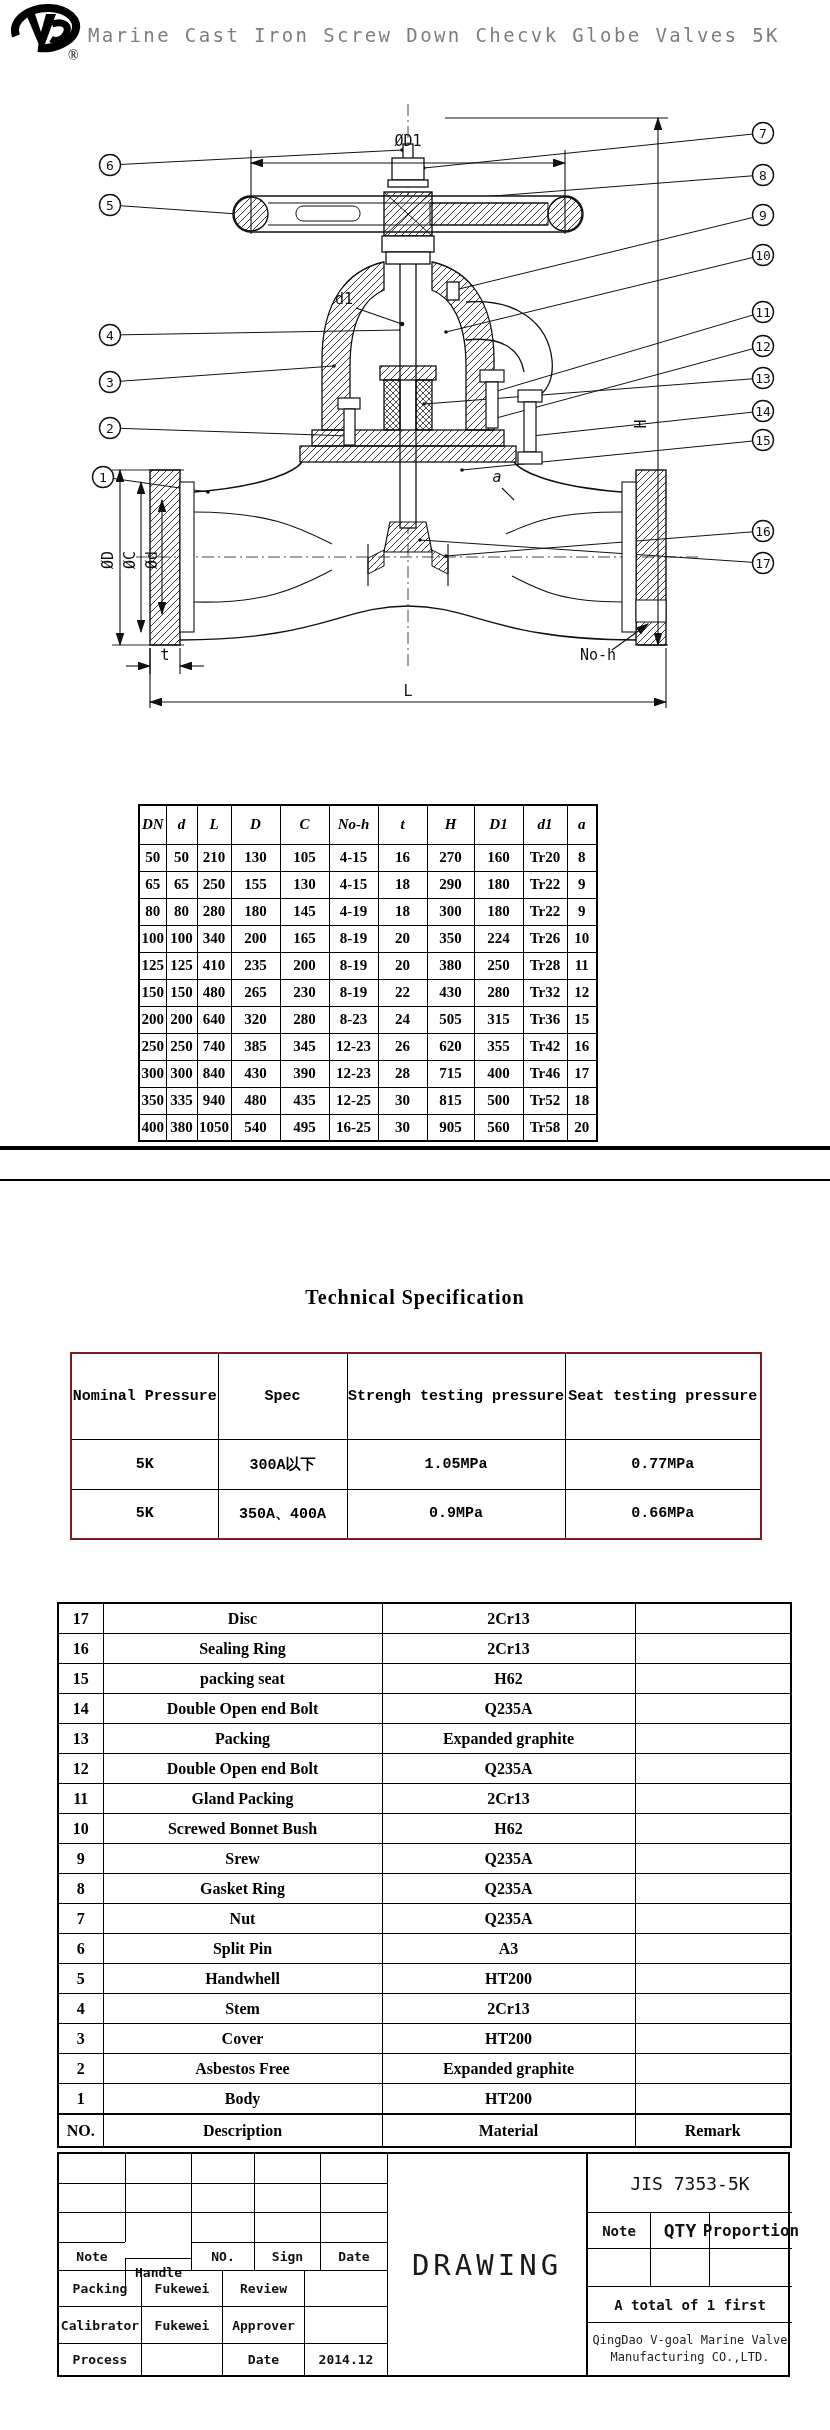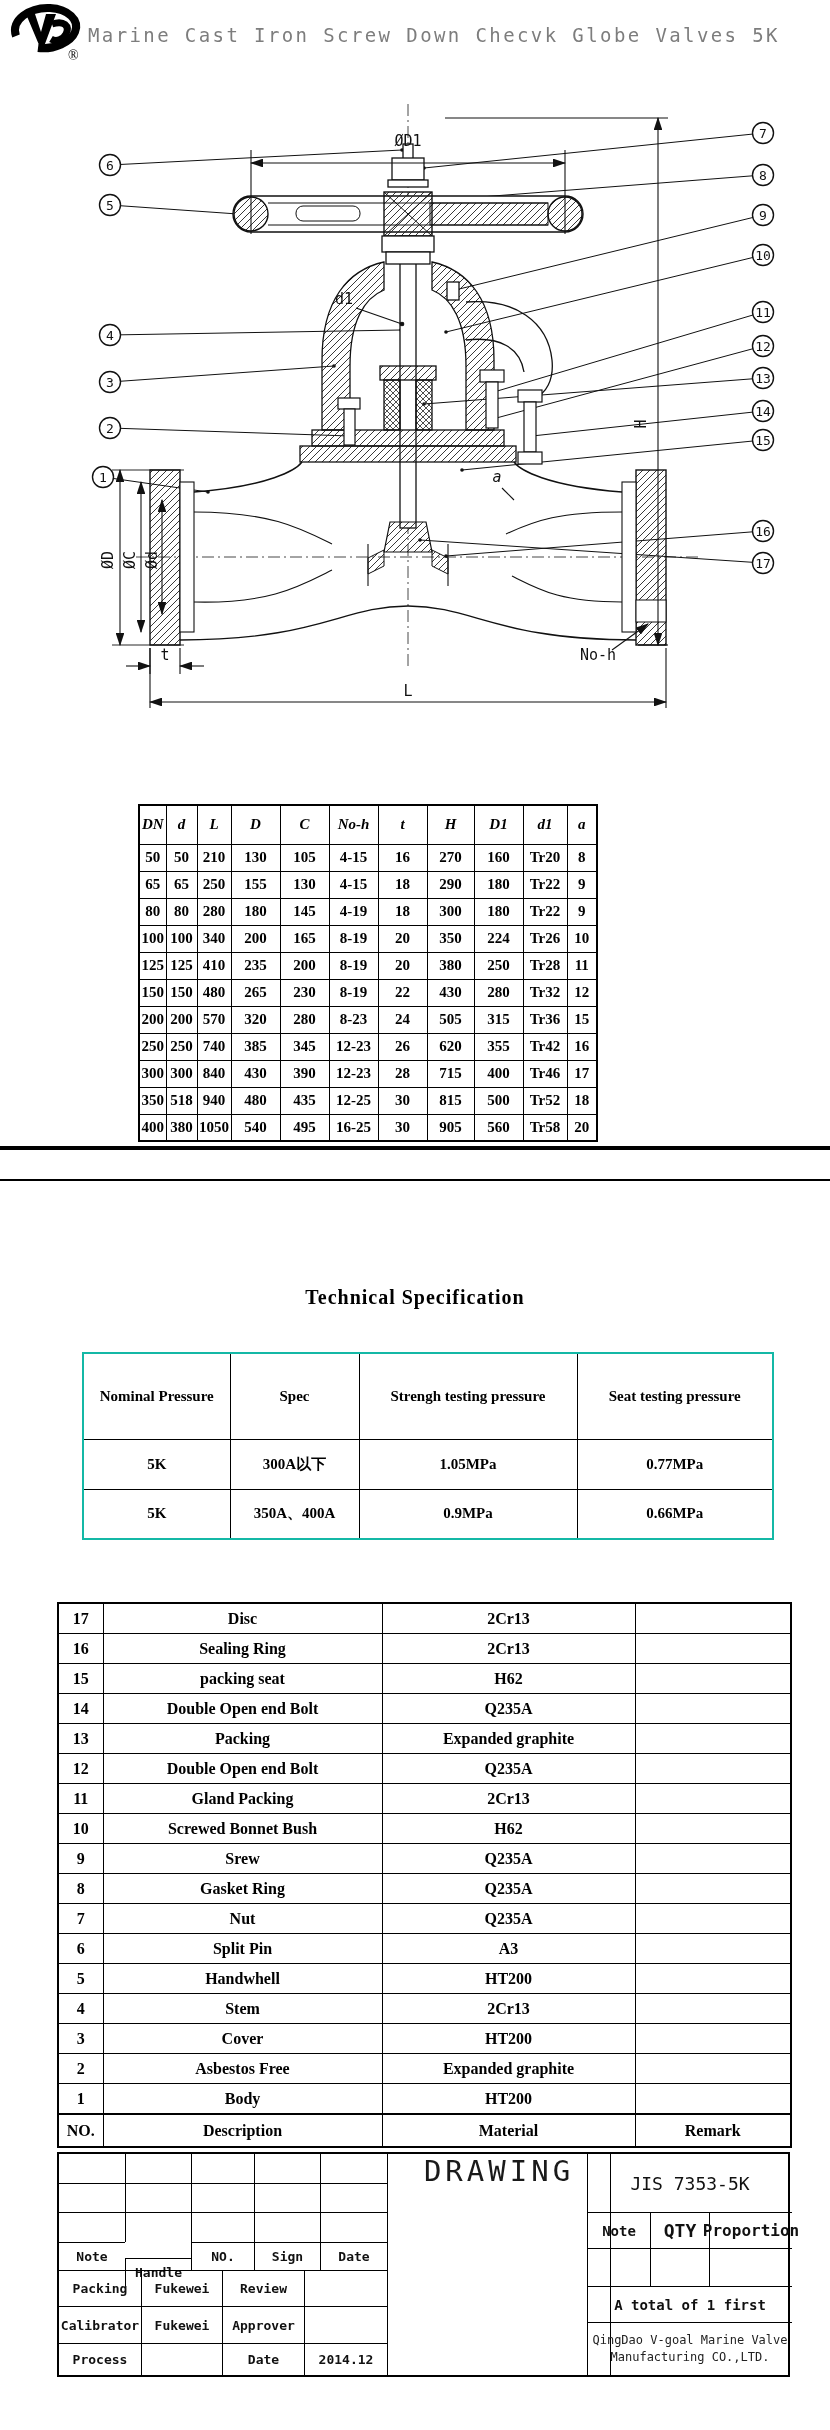--- a/index.html
+++ b/index.html
@@ -24,45 +24,45 @@
   table.dim thead tr{height:39px;font-style:italic;}
   table.dim tbody tr{height:27px;}
 
   
   .rule-thick{position:absolute;left:0;top:1146px;width:830px;height:4px;background:#000;}
   .rule-thin{position:absolute;left:0;top:1179px;width:830px;height:2px;background:#000;}
 
   
   .spec-title{position:absolute;left:70px;top:1286px;width:690px;text-align:center;
               font-weight:bold;font-size:20px;letter-spacing:1px;}
-  table.spec{position:absolute;left:82px;top:1352px;border-collapse:collapse;table-layout:fixed;
-             width:690px;border:2px solid #14b8a6;}
+  table.spec{position:absolute;left:70px;top:1352px;border-collapse:collapse;table-layout:fixed;
+             width:690px;border:2px solid #7f1d1d;font-family:Liberation Mono, monospace;}
   table.spec th,table.spec td{border:1.8px solid #000;text-align:center;font-size:15px;
              font-weight:bold;padding:0;}
   table.spec thead tr{height:86px;}
   table.spec tbody tr{height:50px;}
 
   
   table.parts{position:absolute;left:57px;top:1602px;border-collapse:collapse;table-layout:fixed;
               width:733px;border:2.5px solid #000;}
   table.parts td,table.parts th{border:1.6px solid #000;text-align:center;font-size:16px;
               font-weight:bold;padding:0;height:29px;}
   table.parts tr.pfoot th{height:31px;border-top:2.2px solid #000;font-size:16px;}
 
   
   .tblock{position:absolute;left:57px;top:2152px;width:733px;height:225px;
           border:2px solid #000;box-sizing:border-box;
           font-family:"DejaVu Sans Mono",monospace;}
   .tblock .cell{position:absolute;box-sizing:border-box;border-left:1.5px solid #000;
           border-top:1.5px solid #000;display:flex;align-items:center;justify-content:center;
           font-size:13px;font-weight:700;color:#111;overflow:hidden;}
   .tblock .noL{border-left:none;} .tblock .noT{border-top:none;}
-  .center-box{position:absolute;left:328px;top:0;width:224px;height:221px;box-sizing:border-box;
+  .center-box{position:absolute;left:328px;top:0;width:200px;height:221px;box-sizing:border-box;
           border-left:1.5px solid #000;border-right:1.5px solid #000;display:flex;
-          align-items:flex-start;justify-content:center;}
+          align-items:center;justify-content:center;}
   .drawing-word{font-size:29px;letter-spacing:4px;font-weight:400;color:#1a1a1a;}
   .right-box{position:absolute;left:528px;top:0;width:205px;height:221px;}
   .rb{position:absolute;box-sizing:border-box;border-top:1.5px solid #000;border-left:1.5px solid #000;
       display:flex;align-items:center;justify-content:center;font-weight:700;color:#111;}
   .company{flex-direction:column;font-weight:400;font-size:12px;line-height:17px;color:#222;}
 </style>
 </head>
 <body>
 
 <div class="page">
@@ -380,21 +380,21 @@
           <td>8-19</td>
           <td>22</td>
           <td>430</td>
           <td>280</td>
           <td>Tr32</td>
           <td>12</td>
         </tr>
         <tr>
           <td>200</td>
           <td>200</td>
-          <td>570</td>
+          <td>640</td>
           <td>320</td>
           <td>280</td>
           <td>8-23</td>
           <td>24</td>
           <td>505</td>
           <td>315</td>
           <td>Tr36</td>
           <td>15</td>
         </tr>
         <tr>
@@ -418,21 +418,21 @@
           <td>390</td>
           <td>12-23</td>
           <td>28</td>
           <td>715</td>
           <td>400</td>
           <td>Tr46</td>
           <td>17</td>
         </tr>
         <tr>
           <td>350</td>
-          <td>518</td>
+          <td>335</td>
           <td>940</td>
           <td>480</td>
           <td>435</td>
           <td>12-25</td>
           <td>30</td>
           <td>815</td>
           <td>500</td>
           <td>Tr52</td>
           <td>18</td>
         </tr>

